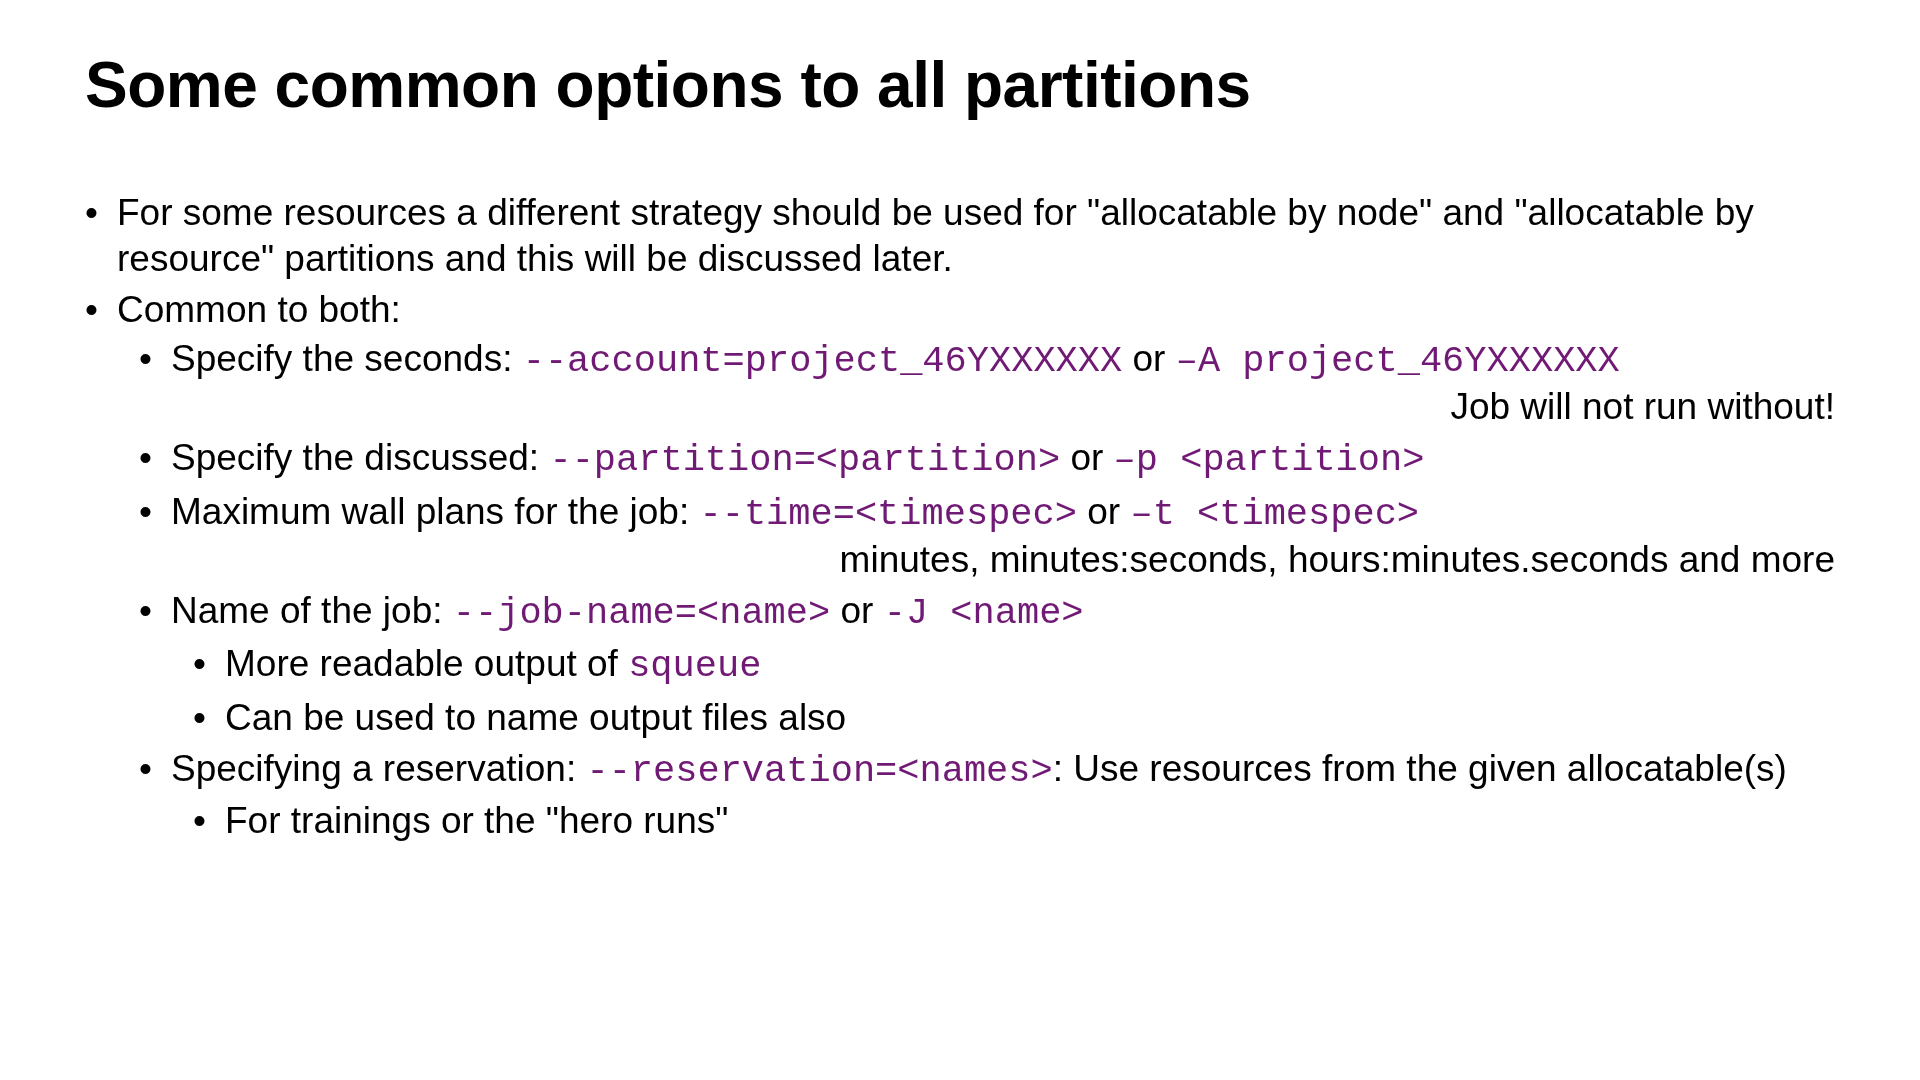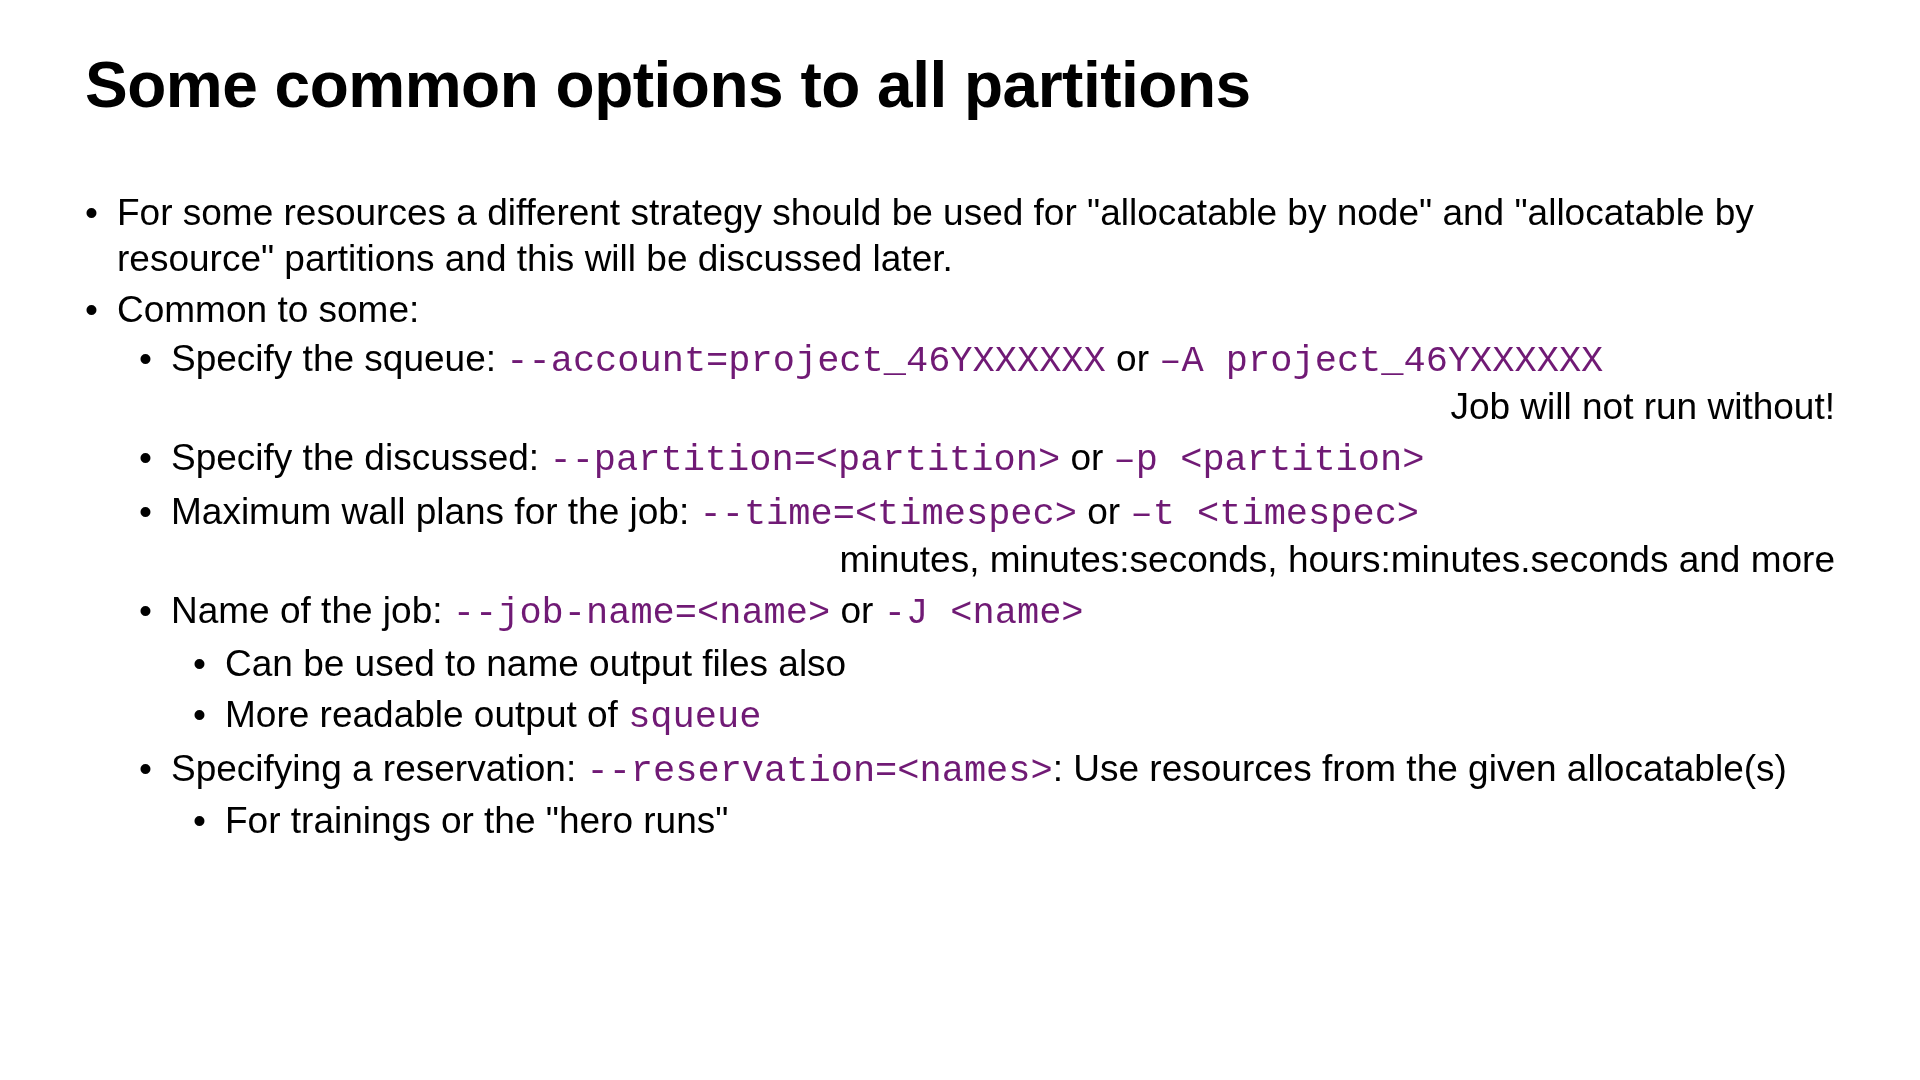--- a/index.html
+++ b/index.html
@@ -21,44 +21,44 @@
 </head>
 <body>
 
 <div class="slide">
   <h1>Some common options to all partitions</h1>
 
   <ul class="lvl1">
     <li>For some resources a different strategy should be used for "allocatable by node" and "allocatable by resource" partitions and this will be discussed later.</li>
 
     <li>
-      <span>Common to some:</span>
+      <span>Common to both:</span>
       <ul class="lvl2">
 
         <li>
-          <span>Specify the squeue: </span><span class="code">--account=project_46YXXXXXX</span><span> or </span><span class="code">–A project_46YXXXXXX</span>
+          <span>Specify the seconds: </span><span class="code">--account=project_46YXXXXXX</span><span> or </span><span class="code">–A project_46YXXXXXX</span>
           <span class="sub">Job will not run without!</span>
         </li>
 
         <li>
           <span>Specify the discussed: </span><span class="code">--partition=&lt;partition&gt;</span><span> or </span><span class="code">–p &lt;partition&gt;</span>
         </li>
 
         <li>
           <span>Maximum wall plans for the job: </span><span class="code">--time=&lt;timespec&gt;</span><span> or </span><span class="code">–t &lt;timespec&gt;</span>
           <span class="sub">minutes, minutes:seconds, hours:minutes.seconds and more</span>
         </li>
 
         <li>
           <span>Name of the job: </span><span class="code">--job-name=&lt;name&gt;</span><span> or </span><span class="code">-J &lt;name&gt;</span>
           <ul class="lvl3">
-            <li>Can be used to name output files also</li>
             <li>
               <span>More readable output of </span><span class="code">squeue</span>
             </li>
+            <li>Can be used to name output files also</li>
           </ul>
         </li>
 
         <li>
           <span>Specifying a reservation: </span><span class="code">--reservation=&lt;names&gt;</span><span>: Use resources from the given allocatable(s)</span>
           <ul class="lvl3">
             <li>For trainings or the "hero runs"</li>
           </ul>
         </li>
 

